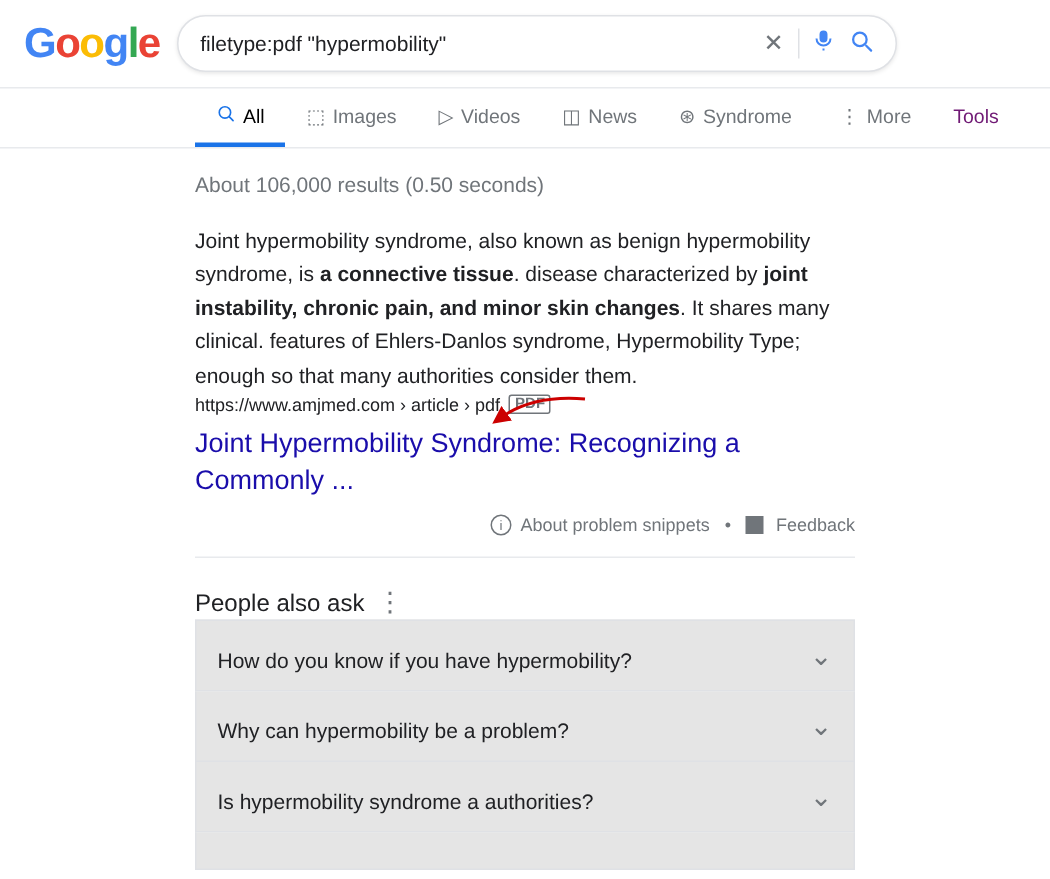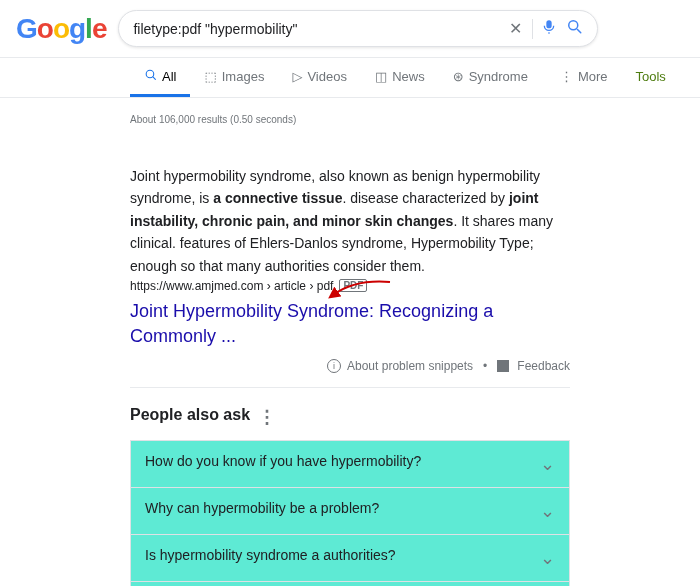--- a/index.html
+++ b/index.html
@@ -101,35 +101,35 @@
       border-bottom: 3px solid #1a73e8;
     }
     .nav-tab .tab-icon {
       font-size: 13px;
     }
     .nav-tab-more {
       margin-left: 4px;
     }
     .tools-tab {
       margin-left: auto;
-      color: #4d7c0f;
+      color: #701a75;
       font-size: 13px;
       padding: 10px 14px;
       cursor: pointer;
       border-bottom: 3px solid transparent;
     }
 
     
     .main {
       padding: 8px 130px 20px 130px;
     }
     .results-count {
-      font-size: 10px;
-      color: #70757a;
-      margin: 8px 0 28px 0;
+      font-size: 14px;
+      color: #70757a;
+      margin: 8px 0 6px 0;
     }
 
     
     .featured-snippet {
       padding: 12px 0 14px 0;
       border-bottom: 1px solid #e8eaed;
     }
     .snippet-text {
       font-size: 14px;
       line-height: 1.6;
@@ -205,41 +205,41 @@
     }
 
     
     .paa-section {
       margin: 18px 0;
       border-bottom: 1px solid #e8eaed;
       padding-bottom: 14px;
     }
     .paa-header {
       display: flex;
-      align-items: flex-start;
+      align-items: flex-end;
       gap: 8px;
       font-size: 16px;
-      font-weight: 700;
-      color: #202124;
-      margin-bottom: 12px;
+      font-weight: 400;
+      color: #202124;
+      margin-bottom: 1px;
     }
     .paa-dots {
       color: #70757a;
       cursor: pointer;
       font-size: 18px;
     }
     .paa-item {
       display: flex;
-      align-items: flex-start;
+      align-items: flex-end;
       justify-content: space-between;
       border: 1px solid #dfe1e5;
       border-top: none;
       padding: 12px 14px;
       cursor: pointer;
-      background: #5eead4;
+      background: #e5e5e5;
     }
     .paa-item:first-of-type, .paa-first {
       border-top: 1px solid #dfe1e5;
     }
     .paa-question {
       font-size: 14px;
       color: #202124;
     }
     .paa-chevron {
       color: #70757a;

